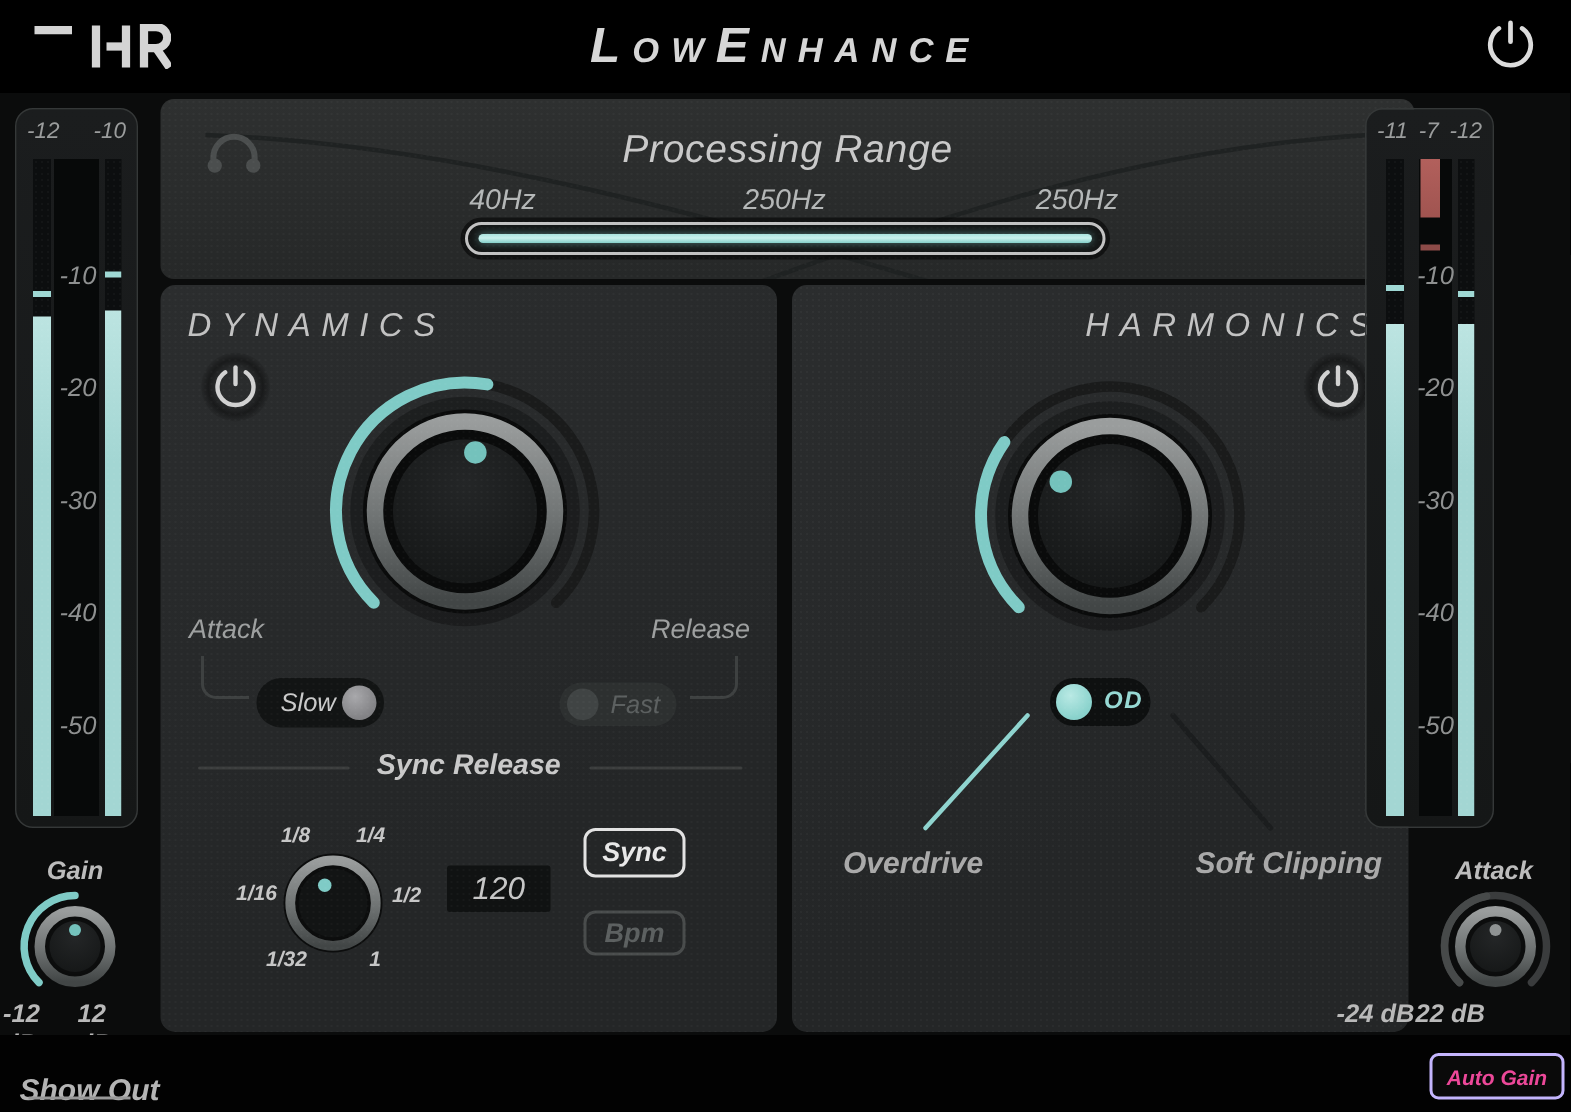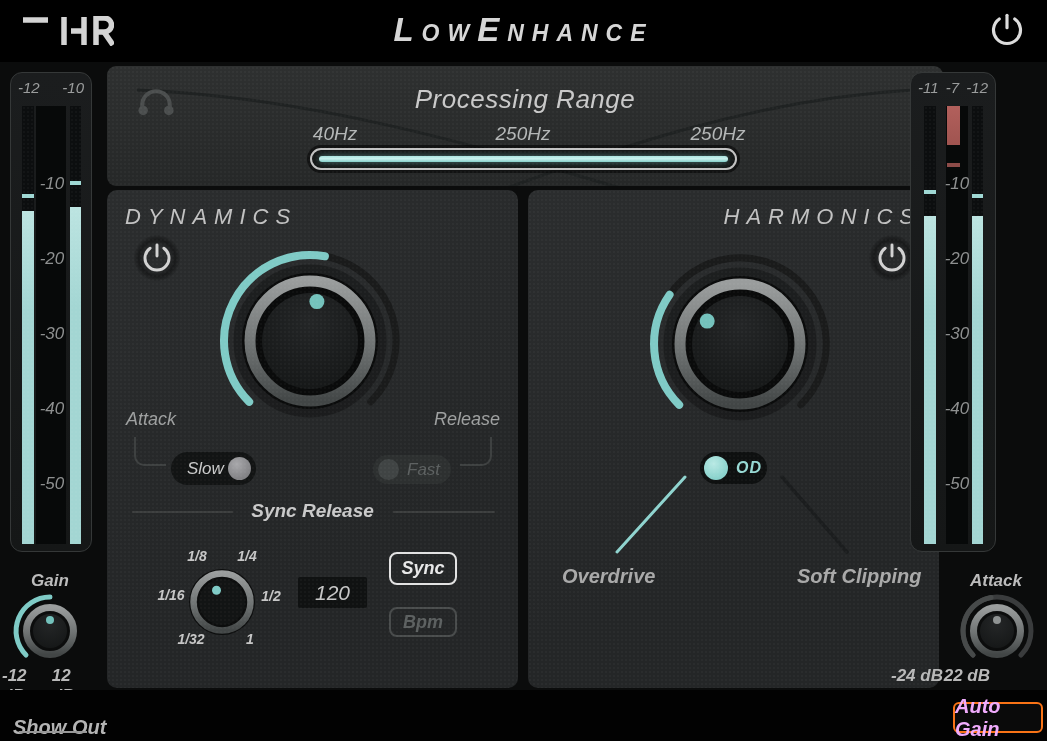--- a/index.html
+++ b/index.html
@@ -95,23 +95,23 @@
   .btn-sync{top:362px;height:33px;border:2px solid #e2e2e2;color:#e8e8e8;}
   .btn-bpm{top:417px;height:30px;border:2px solid #494c4c;color:#5c6060;}
 
   .mode-label{position:absolute;top:375px;font-size:20px;font-weight:bold;color:#a9a9a9;}
   .harm-lines{position:absolute;inset:0;pointer-events:none;}
 
   
   .bottombar{position:absolute;left:0;top:690px;width:1047px;height:51px;background:#020202;}
   .show-out{position:absolute;left:13px;top:14px;font-size:20px;font-weight:bold;color:#b4b4b4;margin-top:12px;}
   .show-out-underline{position:absolute;left:19px;top:41px;width:68px;height:2px;background:#989898;}
-  .auto-gain{position:absolute;left:953px;top:12px;width:90px;height:31px;border:2px solid #f97316;
+  .auto-gain{position:absolute;left:953px;top:12px;width:90px;height:31px;border:2px solid #c4b5fd;
      border-radius:6px;box-sizing:border-box;display:flex;align-items:center;justify-content:center;
-     font-size:20px;font-weight:bold;color:#f0abfc;background:#0a0a0a;}
+     font-size:14px;font-weight:bold;color:#ec4899;background:#0a0a0a;}
 </style>
 </head>
 <body>
 
 <div class="app">
   <div class="mainbg"></div>
 
   <svg width="0" height="0" style="position:absolute">
     <defs>
       <linearGradient id="ringGrad" x1="0" y1="0" x2="0" y2="1">

